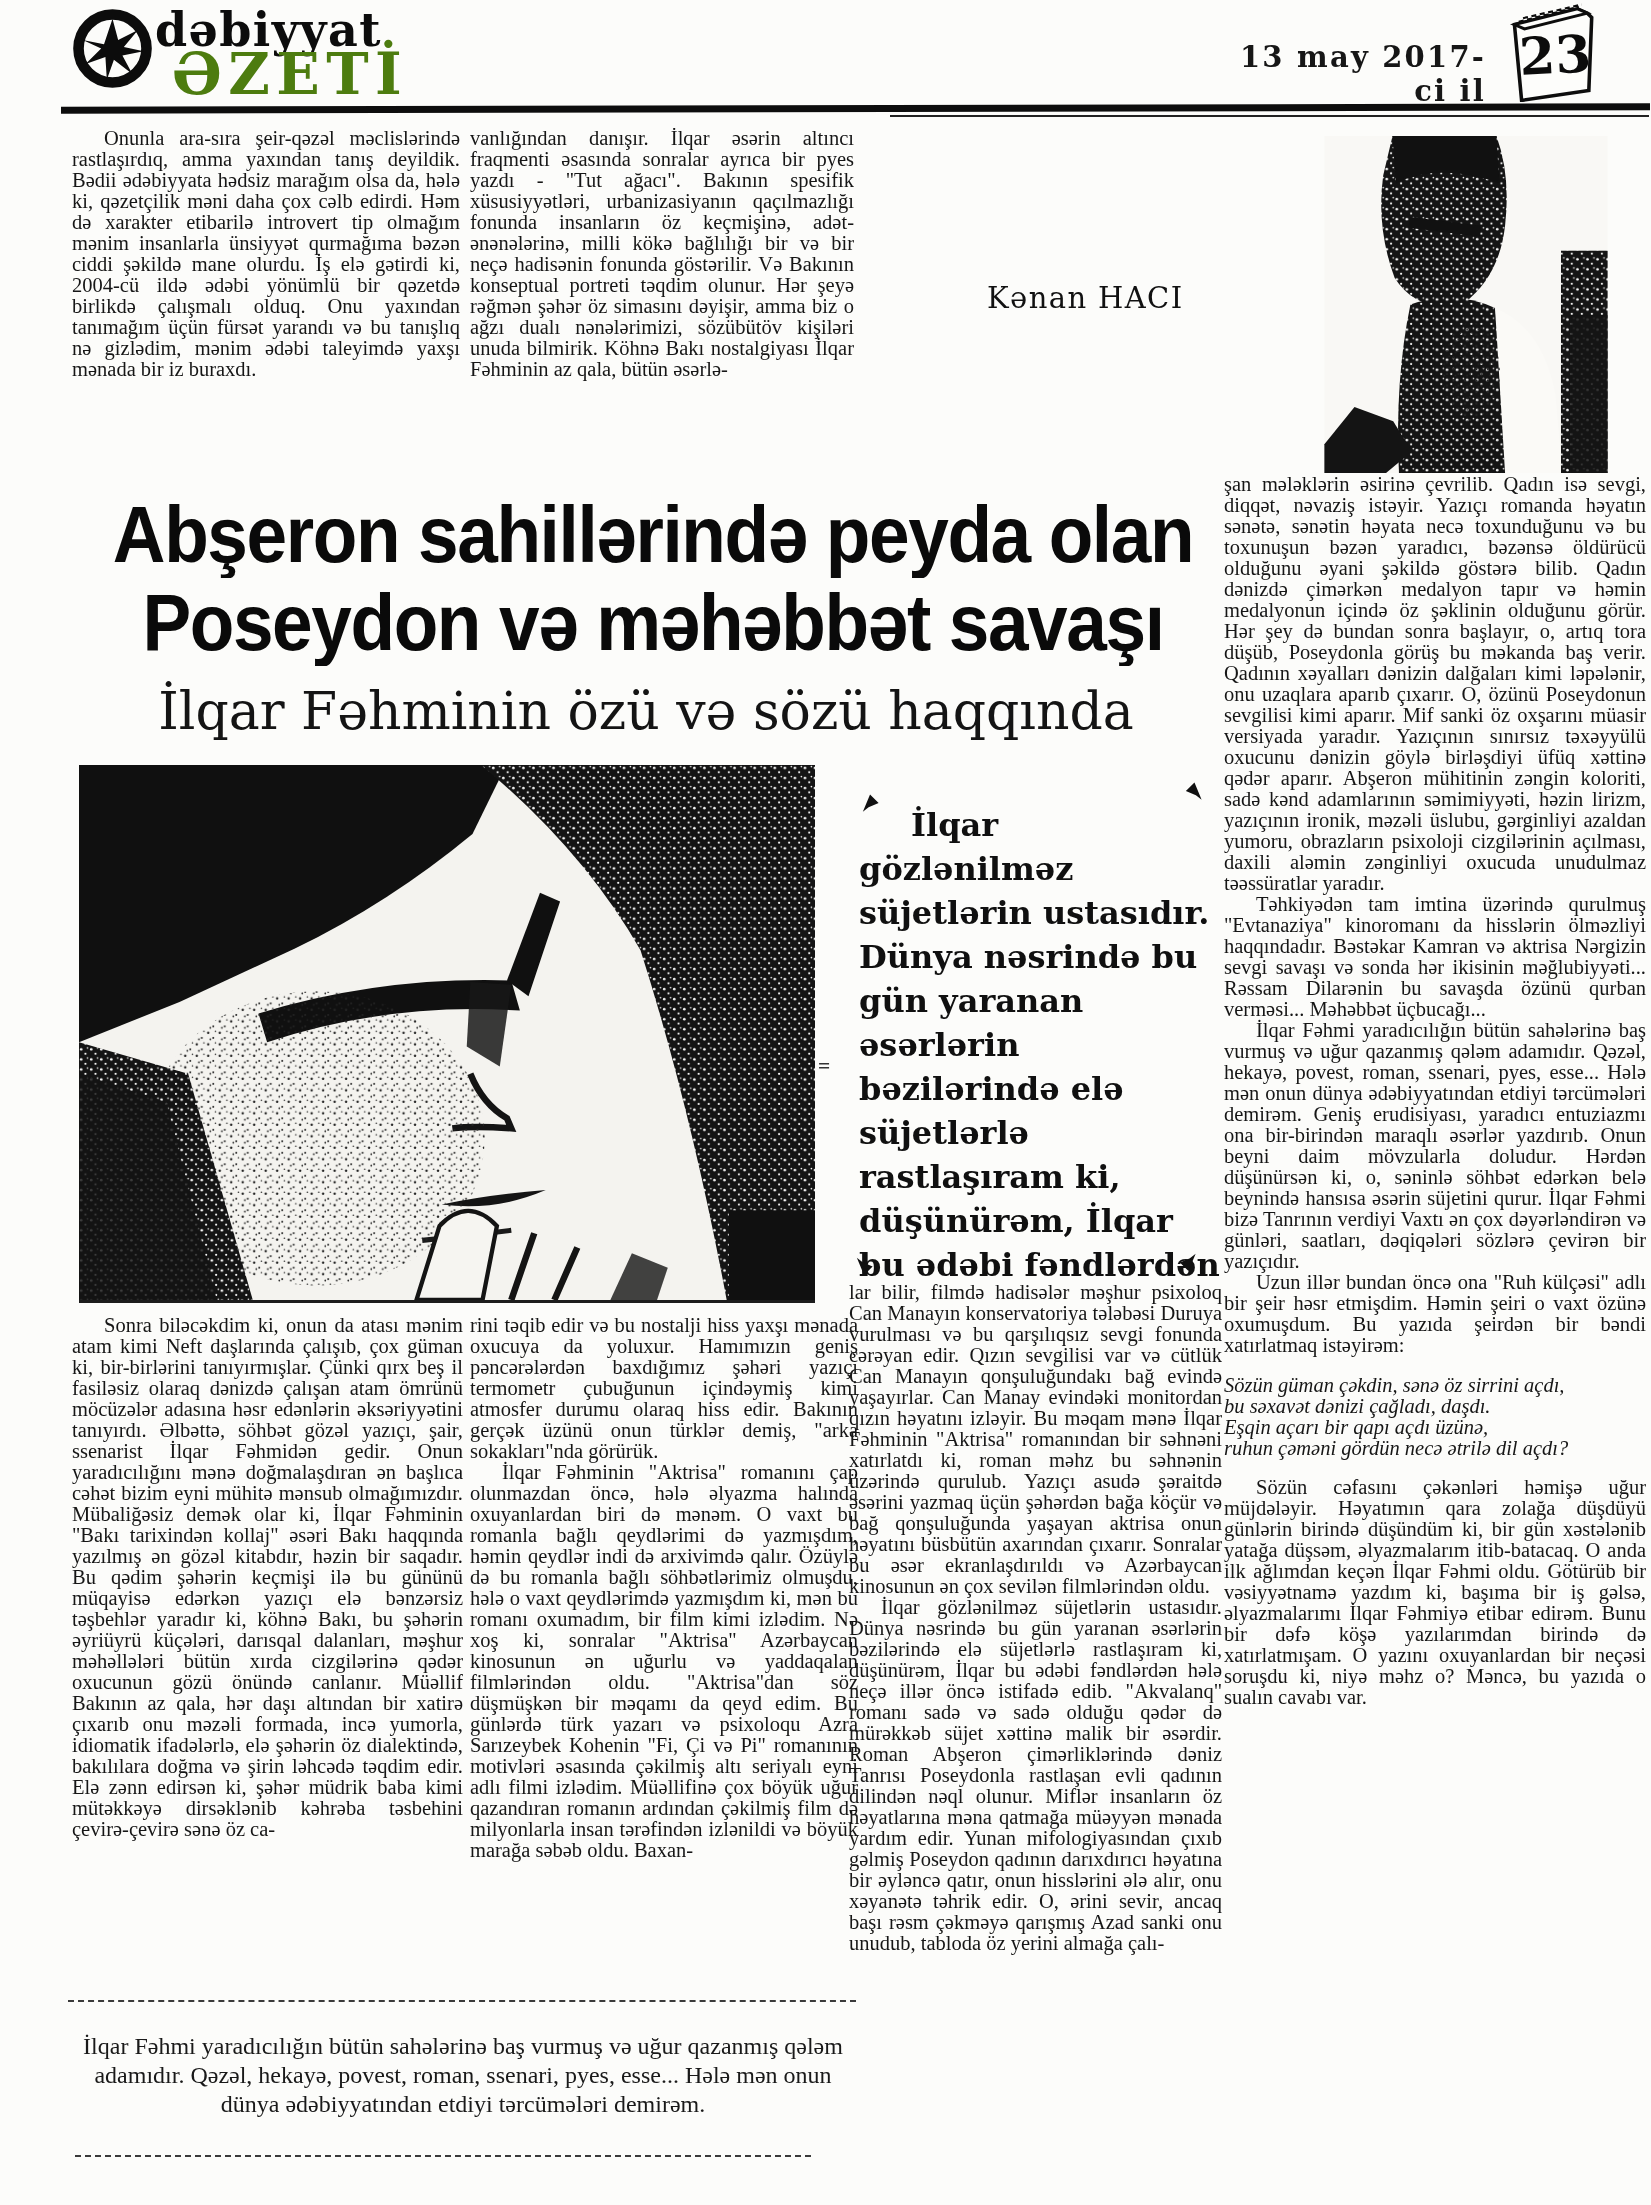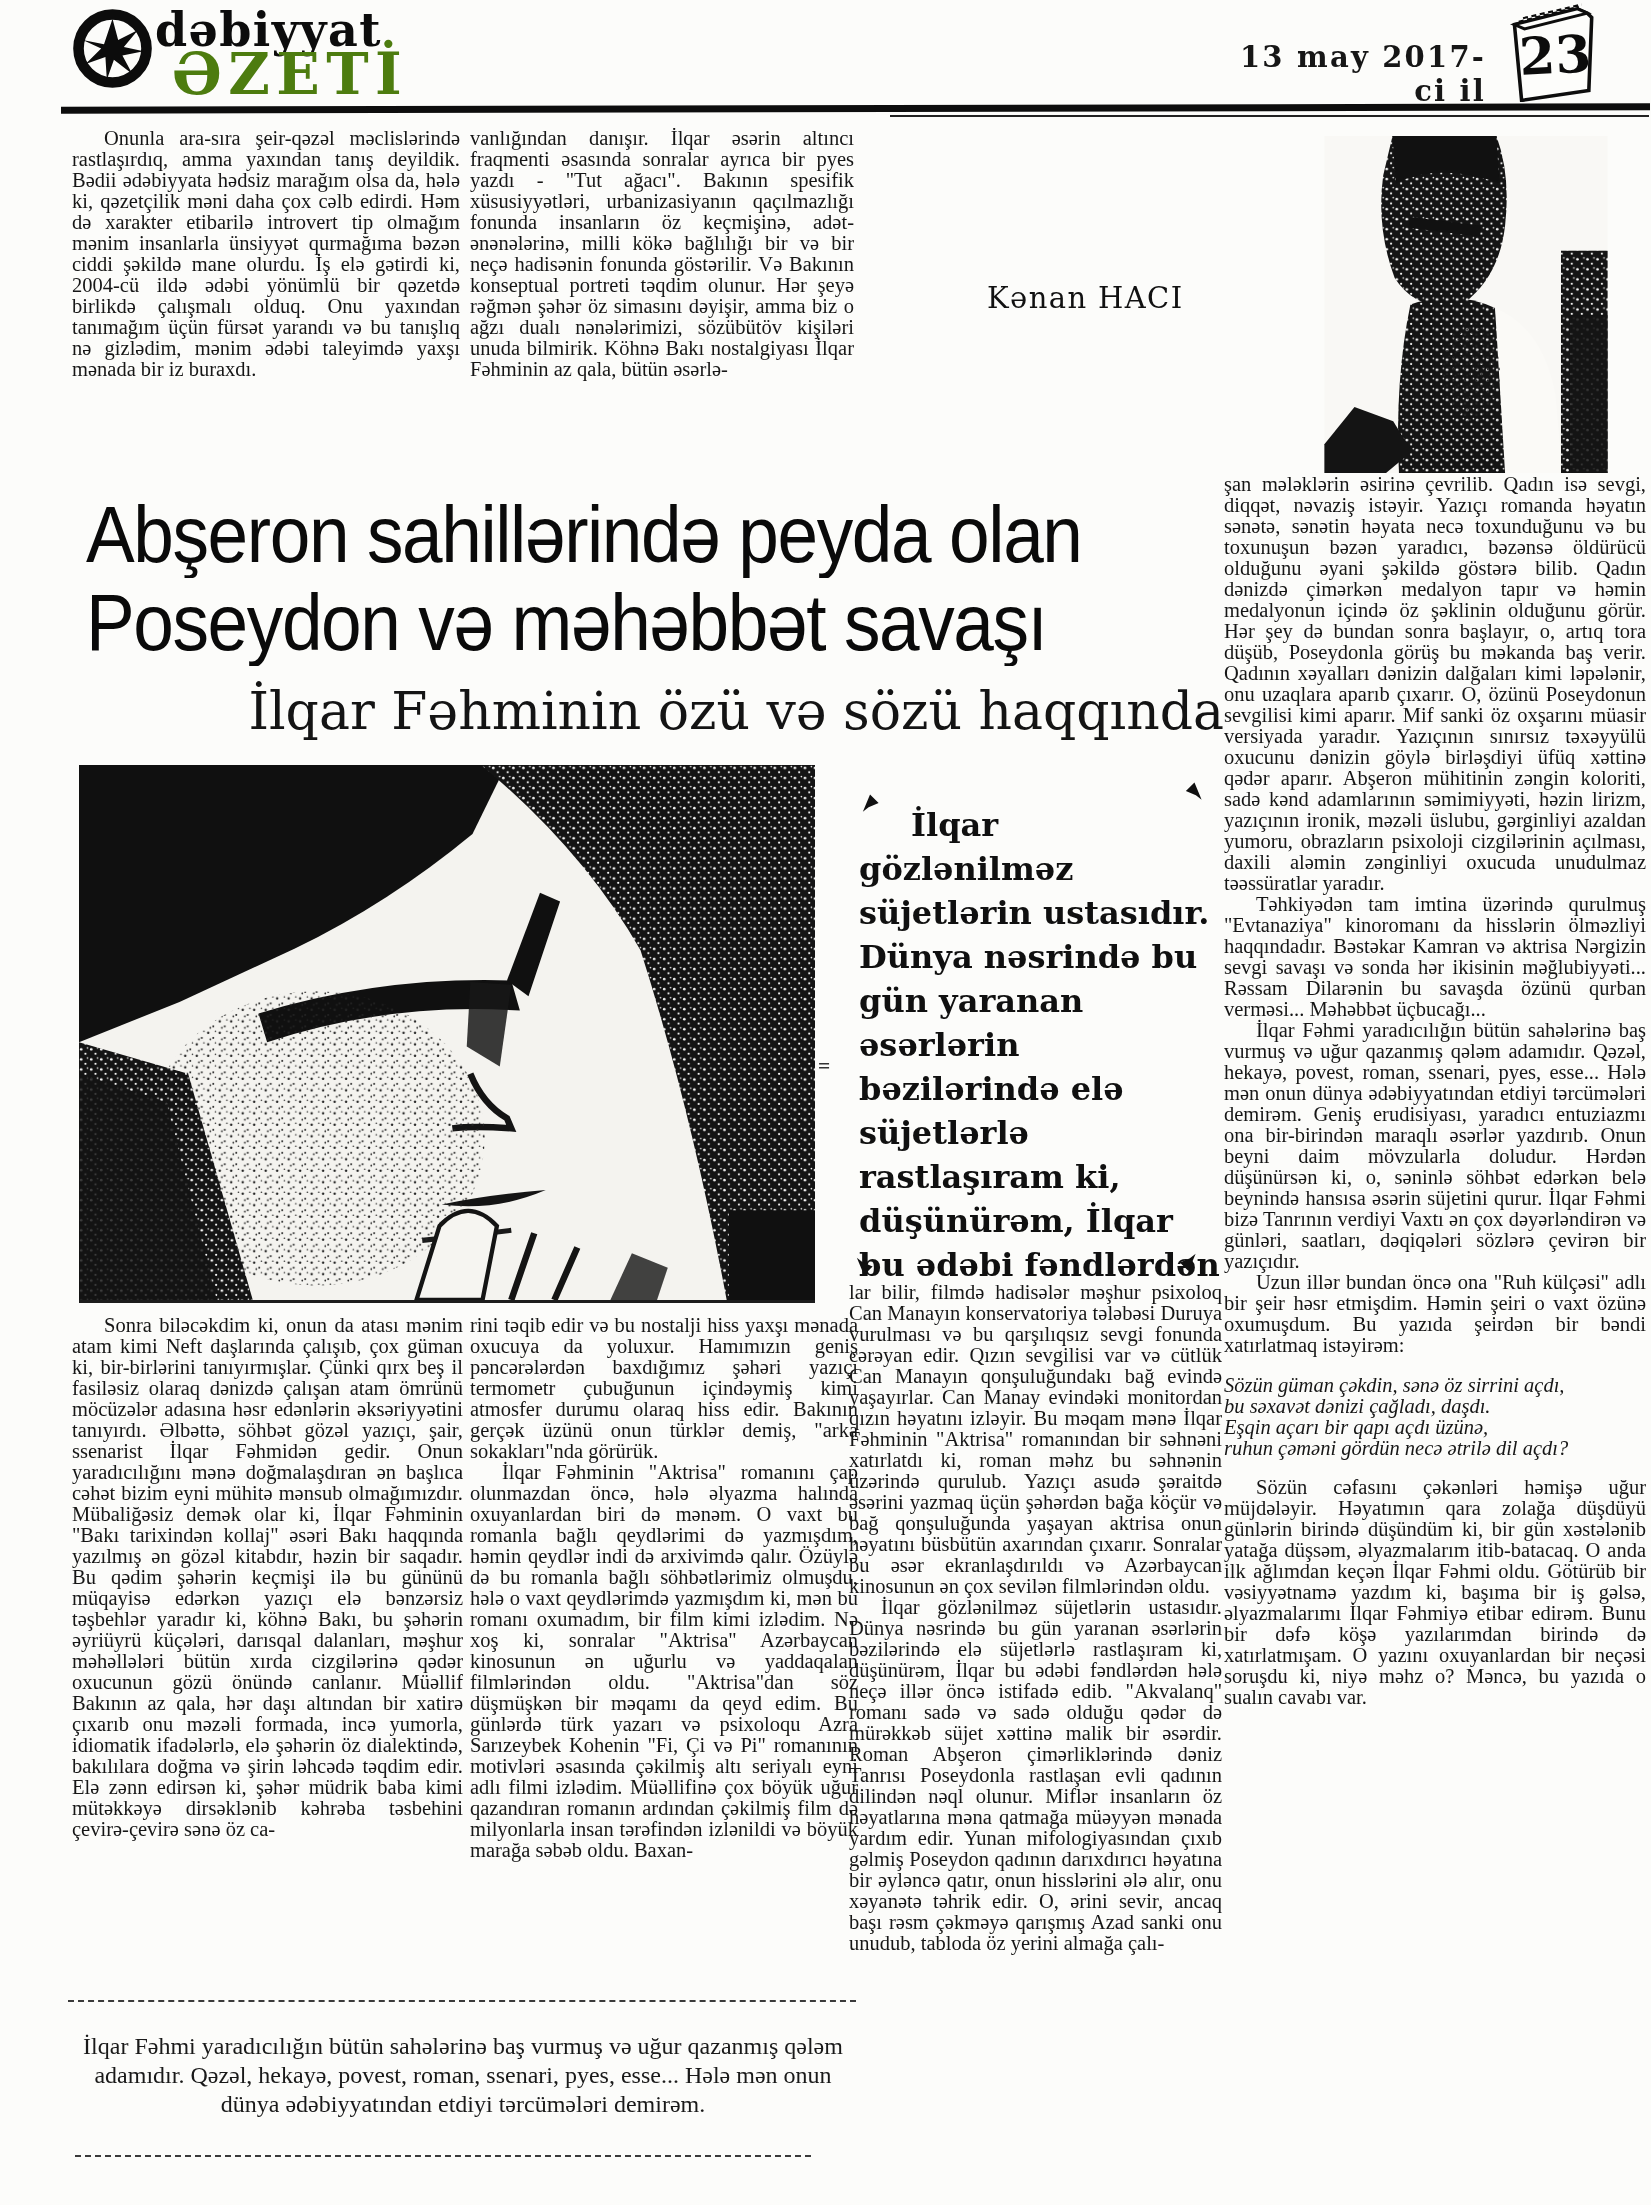--- a/index.html
+++ b/index.html
@@ -17,23 +17,23 @@
   .para{margin:0;text-indent:32px;}
   .para.cont{text-indent:0;}
   .col-top-left{left:72px;top:128px;width:388px;height:345px;}
   .col-top-mid{left:470px;top:128px;width:384px;height:359px;}
   .col-bottom-left{left:72px;top:1315px;width:391px;height:659px;}
   .col-bottom-mid{left:470px;top:1315px;width:388px;height:659px;}
   .col-bottom-third{left:849px;top:1282px;width:373px;height:870px;}
   .col-right{left:1224px;top:474px;width:422px;height:1688px;}
   
   .author{left:987px;top:281px;width:215px;font-family:"DejaVu Serif",serif;font-size:29px;letter-spacing:1.4px;color:#111;}
-  .headline{left:86px;top:487px;width:1134px;font-family:"Liberation Sans",sans-serif;font-weight:400;color:#0a0a0a;}
+  .headline{left:86px;top:487px;width:1134px;text-align:center;font-family:"Liberation Sans",sans-serif;font-weight:700;color:#0a0a0a;}
   .headline .hl{font-size:73px;line-height:88px;letter-spacing:-1.4px;transform:scaleY(1.08);transform-origin:center top;}
-  .subheadline{left:68px;top:681px;width:1156px;text-align:right;font-family:"DejaVu Serif",serif;font-size:52px;color:#141414;}
+  .subheadline{left:68px;top:681px;width:1156px;text-align:center;font-family:"DejaVu Serif",serif;font-size:52px;color:#141414;}
   
   .pull-quote{left:859px;top:803px;width:363px;height:482px;font-family:"DejaVu Serif",serif;font-weight:bold;font-size:32px;line-height:44px;text-align:left;color:#101010;overflow:hidden;}
   .pull-quote-inner{text-indent:52px;}
   .nib{position:absolute;width:21.5px;height:21.5px;}
   .nib svg{width:100%;height:100%;}
   .eqmark{left:818px;top:1054px;font-size:21.5px;font-weight:bold;color:#333;}
   
   .photo{position:absolute;overflow:hidden;}
   
   .poem{margin-top:18.7px;font-style:italic;}

